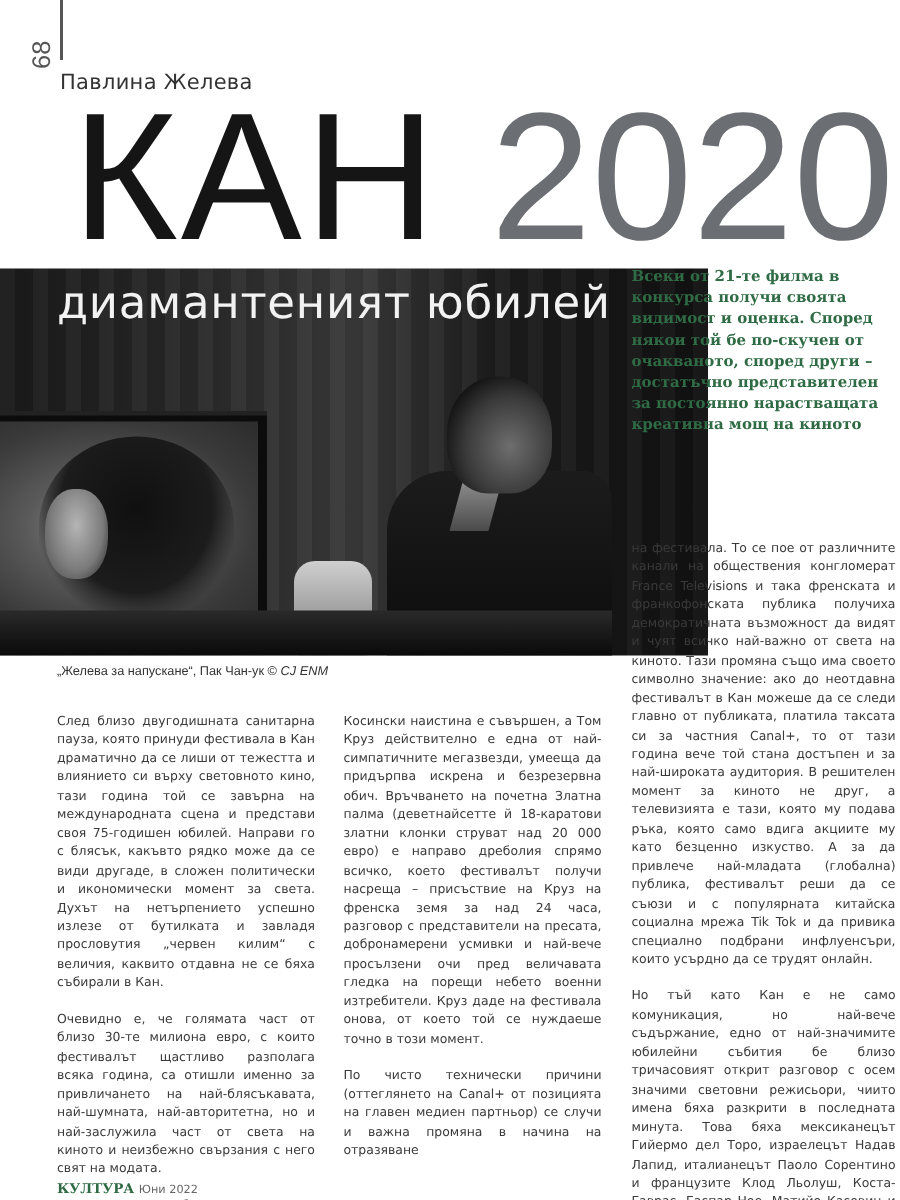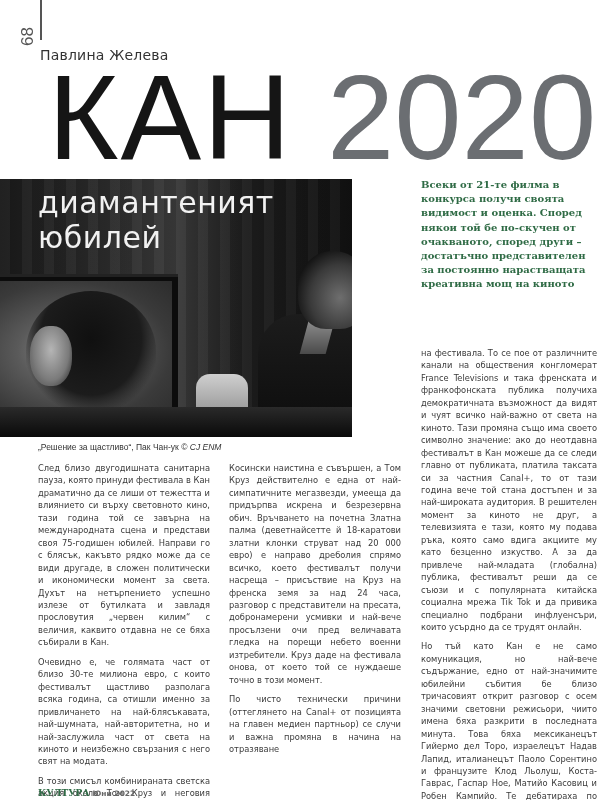--- a/index.html
+++ b/index.html
@@ -22,21 +22,21 @@
     position: absolute; left: 48px; top: 57px;
     font-family: "Liberation Sans", sans-serif; font-size: 121px; line-height: 1; color: #151515;
     letter-spacing: 2px; font-weight: 400;
   }
   .title-year {
     position: absolute; left: 327px; top: 57px;
     font-family: "Liberation Sans", sans-serif; font-size: 121px; line-height: 1; color: #6b6e72;
     letter-spacing: 0px;
   }
   .photo {
-    position: absolute; left: 0; top: 179px; width: 352px; height: 258px; overflow: hidden;
+    position: absolute; left: 0; top: 179px; width: 472px; height: 258px; overflow: hidden;
     background: linear-gradient(90deg, #1a1a1a 0%, #2b2b2b 30%, #3a3a3a 50%, #1d1d1d 70%, #111 100%);
   }
   .photo .wall-stripes {
     position: absolute; inset: 0;
     background: repeating-linear-gradient(90deg, rgba(255,255,255,0.03) 0 10px, rgba(0,0,0,0.08) 10px 22px);
   }
   .photo .monitor {
     position: absolute; left: 0; top: 95px; width: 178px; height: 138px;
     background: #0c0c0c; border-top: 3px solid #222;
   }
@@ -89,29 +89,29 @@
   .caption em { font-style: italic; }
   .lead {
     position: absolute; left: 421px; top: 178px; width: 178px;
     font-family: "DejaVu Serif", serif; font-weight: bold; font-size: 10px; line-height: 14.2px;
     color: #2f6b45;
   }
   .col {
     position: absolute; font-family: "DejaVu Sans", sans-serif; font-size: 8.3px; line-height: 12.45px;
     color: #3a3a3a; text-align: justify;
   }
-  .col p { margin: 0 0 7px 0; }
+  .col p { margin: 12px 0 7px 0; }
   .col-1 { left: 38px; top: 462px; width: 172px; }
   .col-2 { left: 229px; top: 462px; width: 172px; }
   .col-3 { left: 421px; top: 347px; width: 176px; }
   .footer {
     position: absolute; left: 38px; top: 788px;
     font-family: "DejaVu Serif", serif; font-size: 9px; color: #2f6b45; font-weight: bold;
   }
-  .footer .issue { font-family: "DejaVu Sans", sans-serif; font-weight: bold; font-size: 7.5px; color: #666; margin-left: 3px; }
+  .footer .issue { font-family: "DejaVu Sans", sans-serif; font-weight: normal; font-size: 7.5px; color: #666; margin-left: 3px; }
 </style>
 </head>
 <body>
 
 <div class="page-rule"></div>
 <div class="page-number">68</div>
 
 <div class="author">Павлина Желева</div>
 
 <div class="title-main">КАН</div>
@@ -127,21 +127,21 @@
   </div>
   <div class="chair"></div>
   <div class="man-body"></div>
   <div class="man-collar"></div>
   <div class="man-head"></div>
   <div class="desk"></div>
   <div class="photo-subtitle">диамантеният юбилей</div>
 </div>
 
 <div class="caption">
-  <span>„Решение за щастливо“, Пак Чан-ук © </span><em>CJ ENM</em>
+  <span>„Желева за напускане“, Пак Чан-ук © </span><em>CJ ENM</em>
 </div>
 
 <div class="lead">Всеки от 21-те филма в конкурса получи своята видимост и оценка. Според някои той бе по-скучен от очакваното, според други – достатъчно представителен за постоянно нарастващата креативна мощ на киното</div>
 
 <div class="col col-1">
   <p>След близо двугодишната санитарна пауза, която принуди фестивала в Кан драматично да се лиши от тежестта и влиянието си върху световното кино, тази година той се завърна на международната сцена и представи своя 75-годишен юбилей. Направи го с блясък, какъвто рядко може да се види другаде, в сложен политически и икономически момент за света. Духът на нетърпението успешно излезе от бутилката и завладя прословутия „червен килим“ с величия, каквито отдавна не се бяха събирали в Кан.</p>
   <p>Очевидно е, че голямата част от близо 30-те милиона евро, с които фестивалът щастливо разполага всяка година, са отишли именно за привличането на най-блясъкавата, най-шумната, най-авторитетна, но и най-заслужила част от света на киното и неизбежно свързания с него свят на модата.</p>
   <p>В този смисъл комбинираната светска акция около Том Круз и неговия уникален „Топ Гън: Маверик“ бяха удар в десетката. Филмът на Джоузеф</p>
 </div>
 

